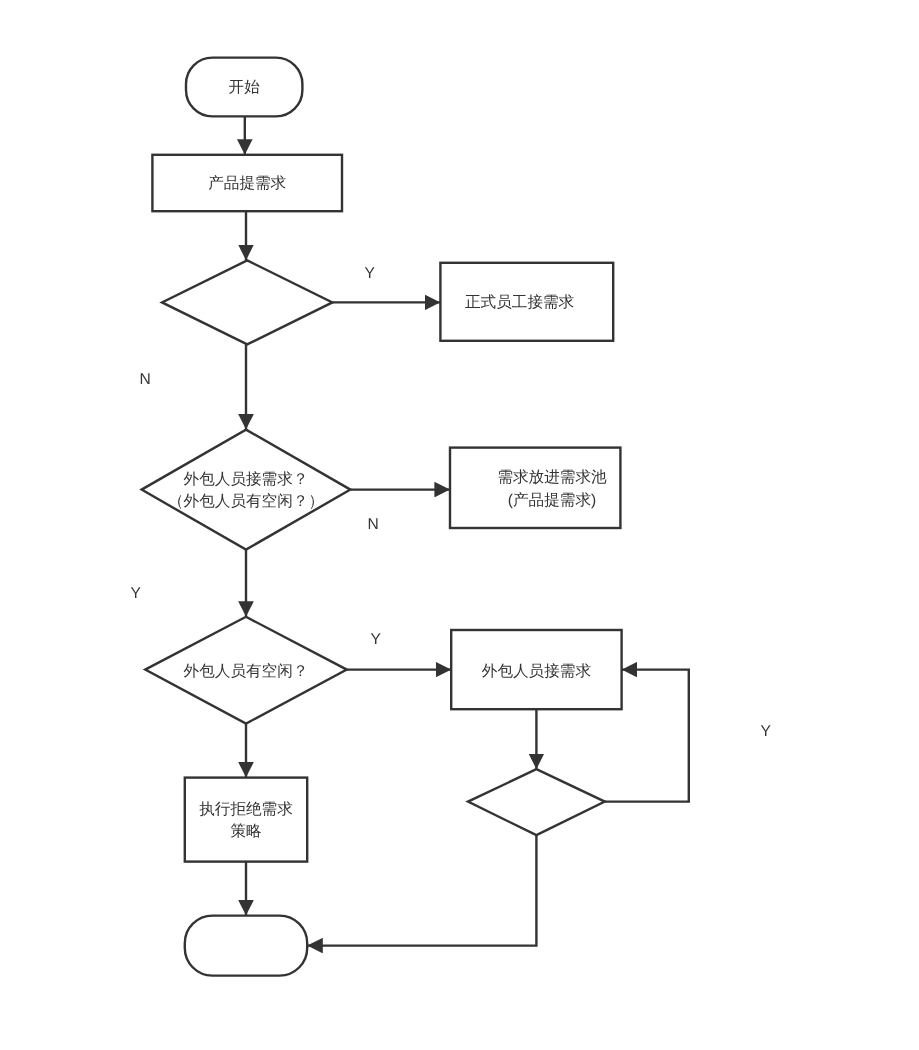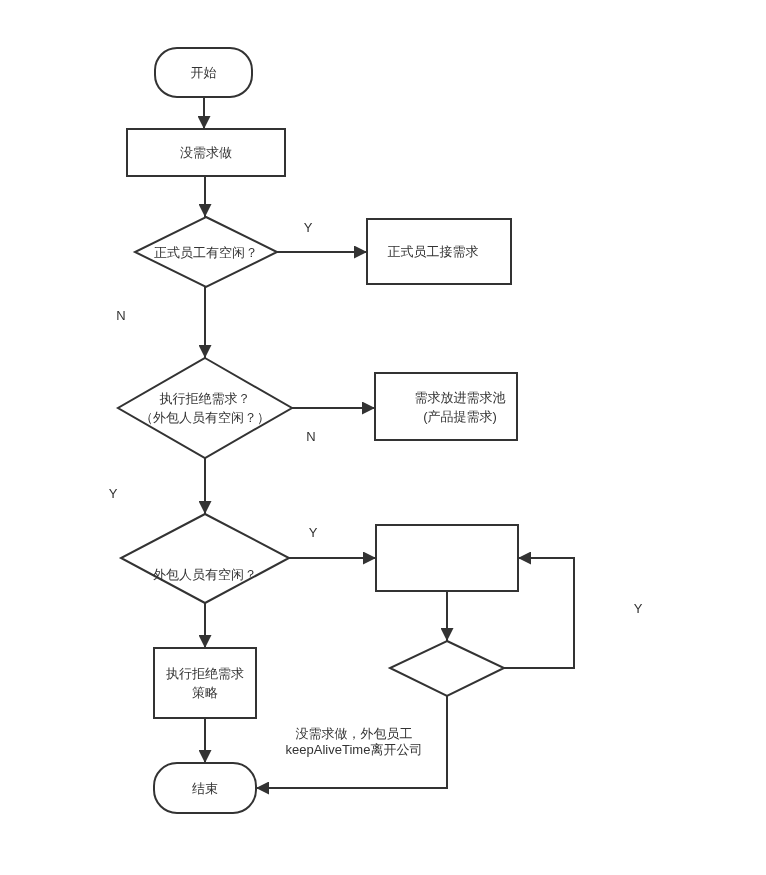--- a/index.html
+++ b/index.html
@@ -88,57 +88,52 @@
     <rect class="shape" x="375" y="373" width="142" height="67"></rect>
     <polygon class="shape" points="205,514 289,558 205,603 121,558"></polygon>
     <rect class="shape" x="376" y="525" width="142" height="66"></rect>
     <rect class="shape" x="154" y="648" width="102" height="70"></rect>
     <rect class="shape" x="154" y="763" width="102" height="50" rx="23" ry="23"></rect>
     <polygon class="shape" points="447,641 504,668 447,696 390,668"></polygon>
   </svg>
 
   <div class="node-label" style="left:155px;top:48px;width:97px;height:49px">开始</div>
 
-  <div class="node-label" style="left:127px;top:129px;width:158px;height:47px">没需求做</div>
+  <div class="node-label" style="left:127px;top:129px;width:158px;height:47px">产品提需求</div>
 
-  <div class="node-label" style="left:135px;top:217px;width:142px;height:70px">正式员工有空闲？</div>
 
   <div class="node-label" style="left:367px;top:219px;width:132px;height:65px">正式员工接需求</div>
 
   <div class="node-label" style="left:118px;top:358px;width:174px;height:100px">
-    <div>执行拒绝需求？</div>
+    <div>外包人员接需求？</div>
     <div>（外包人员有空闲？）</div>
   </div>
 
   <div class="node-label" style="left:375px;top:373px;width:170px;height:67px">
     <div>需求放进需求池</div>
     <div>(产品提需求)</div>
   </div>
 
-  <div class="node-label" style="left:121px;top:530px;width:168px;height:89px">外包人员有空闲？</div>
+  <div class="node-label" style="left:121px;top:514px;width:168px;height:89px">外包人员有空闲？</div>
 
+  <div class="node-label" style="left:376px;top:525px;width:142px;height:66px">外包人员接需求</div>
 
   <div class="node-label" style="left:154px;top:648px;width:102px;height:70px">
     <div>执行拒绝需求</div>
     <div>策略</div>
   </div>
 
-  <div class="node-label" style="left:154px;top:763px;width:102px;height:50px">结束</div>
 
 
   <div class="edge-label" style="left:308px;top:228px">Y</div>
 
   <div class="edge-label" style="left:121px;top:316px">N</div>
 
   <div class="edge-label" style="left:311px;top:437px">N</div>
 
   <div class="edge-label" style="left:113px;top:494px">Y</div>
 
   <div class="edge-label" style="left:313px;top:533px">Y</div>
 
   <div class="edge-label" style="left:638px;top:609px">Y</div>
 
-  <div class="edge-label" style="left:354px;top:742px">
-    <div>没需求做，外包员工</div>
-    <div>keepAliveTime离开公司</div>
-  </div>
 
 </div>
 
 </body></html>

